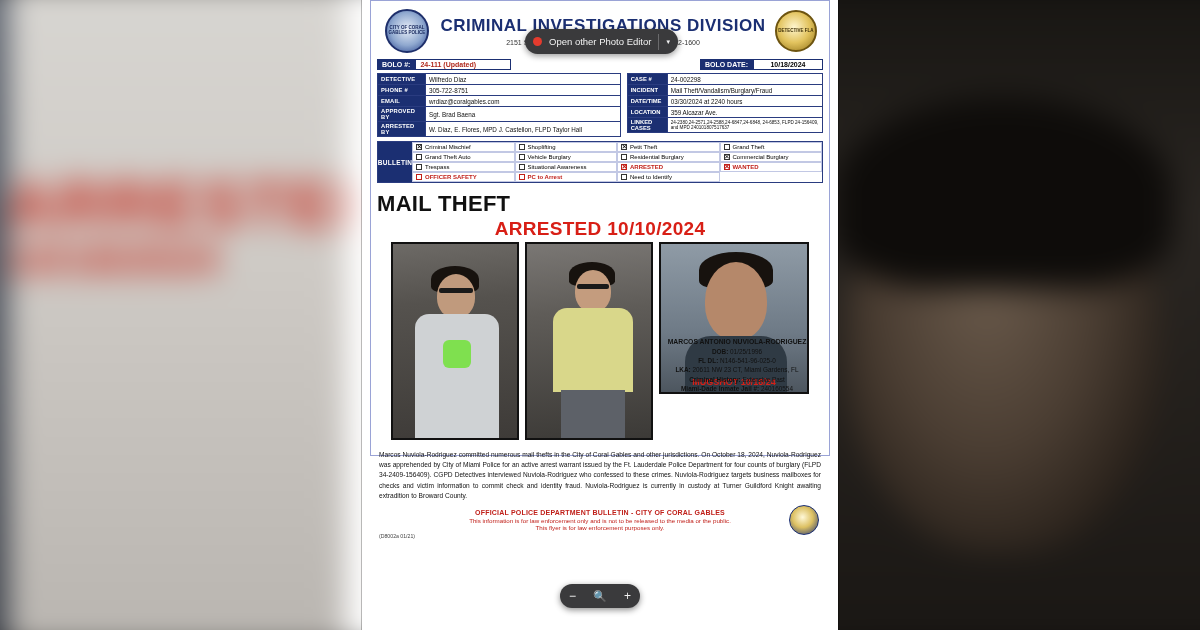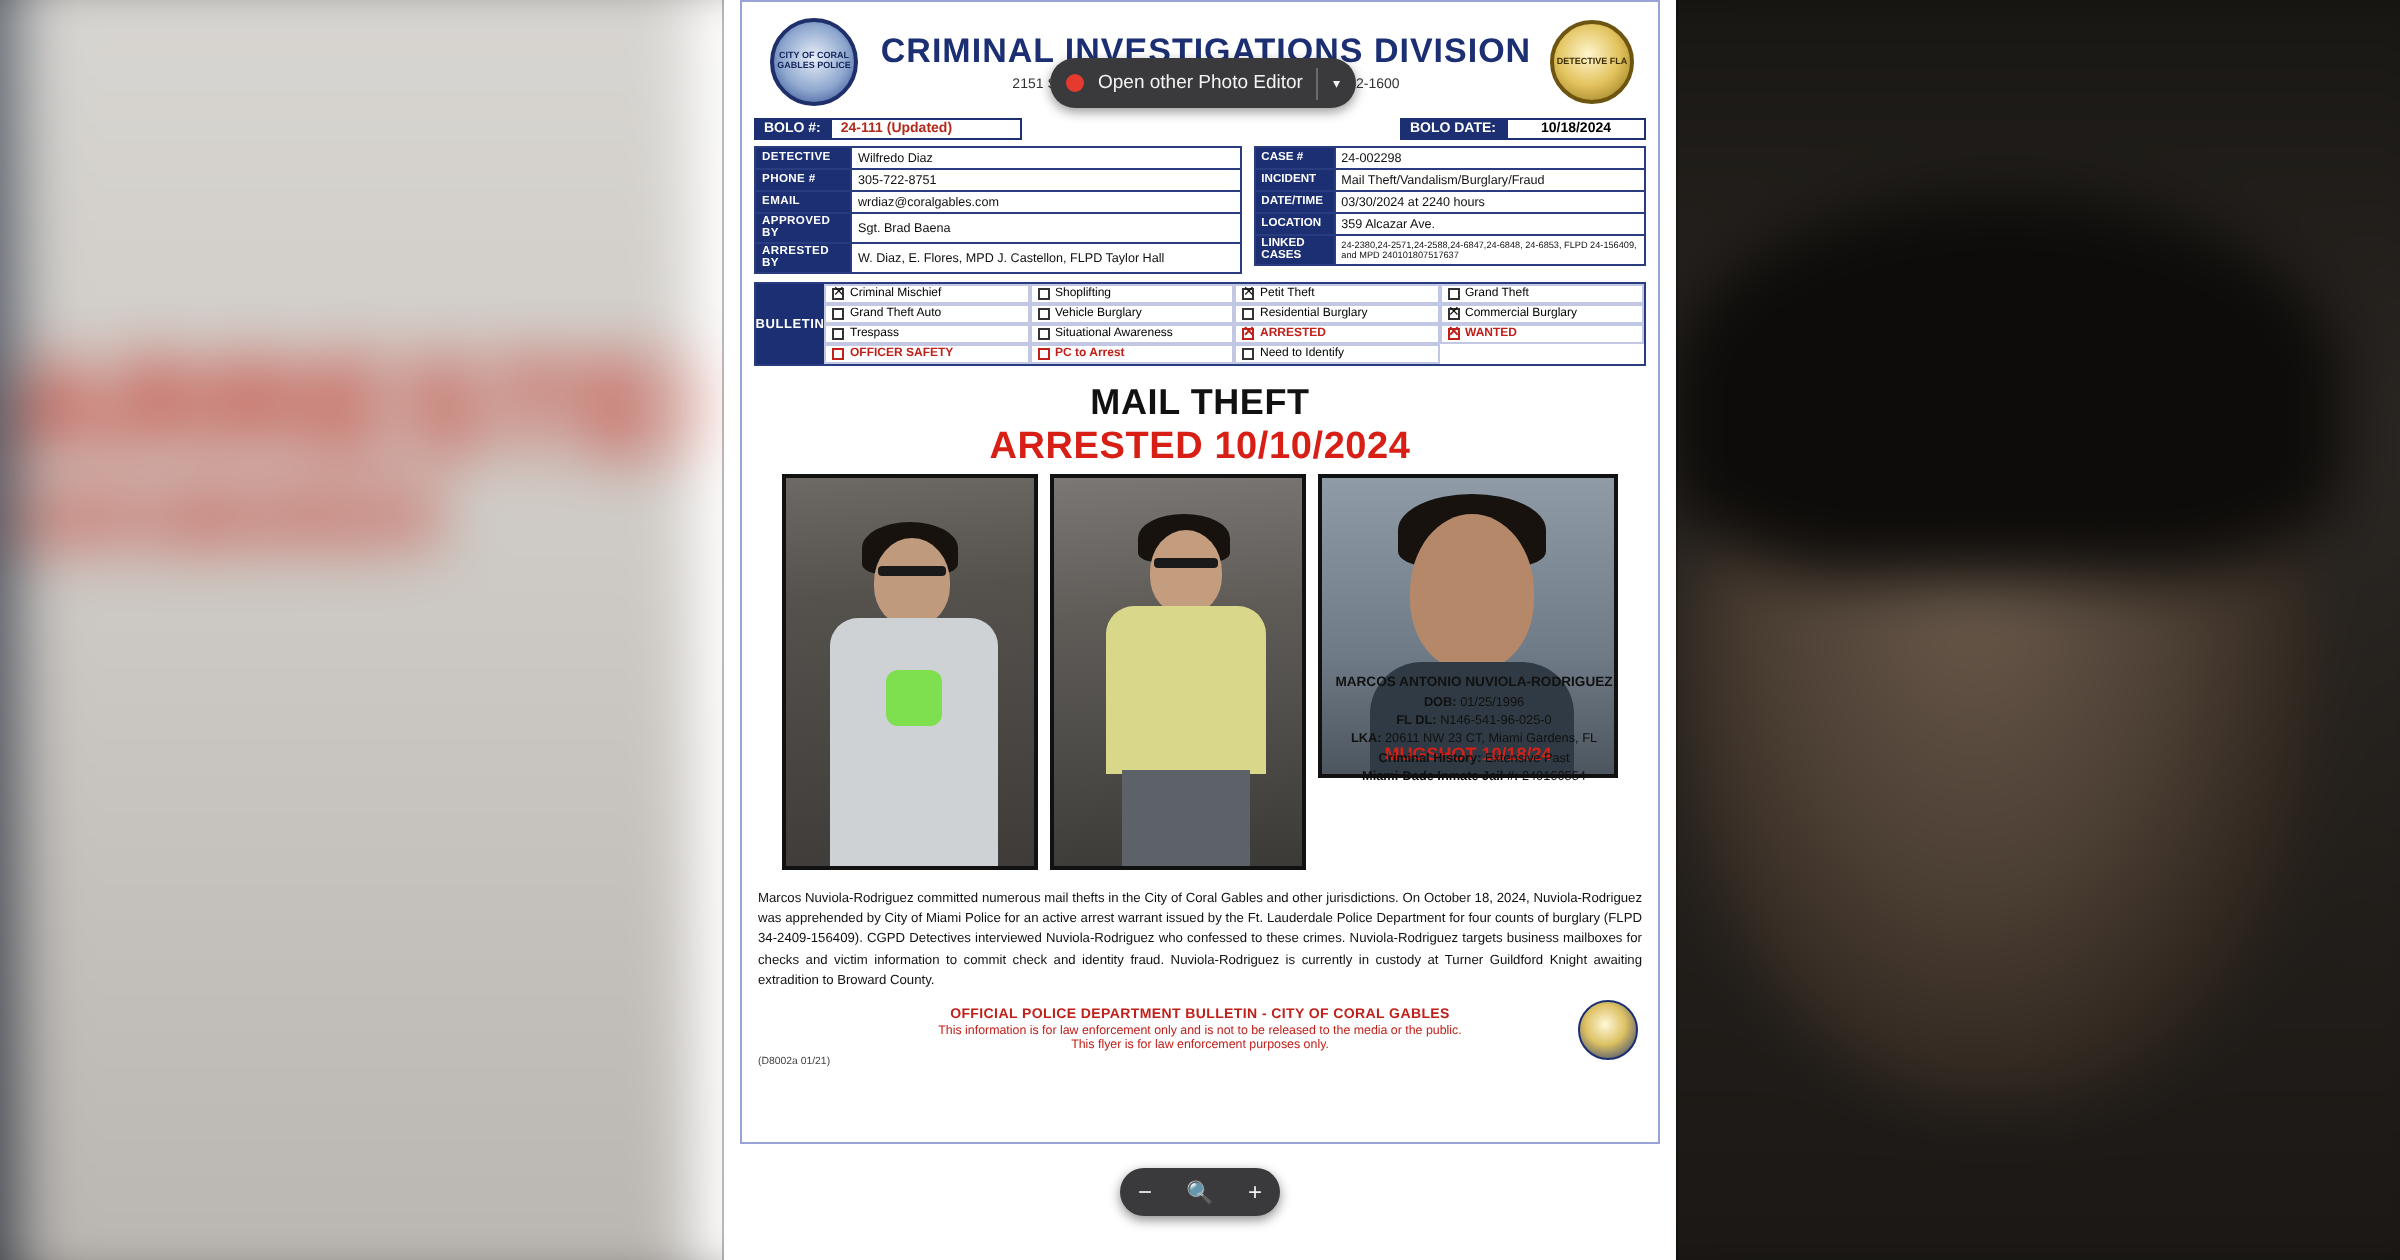--- a/index.html
+++ b/index.html
@@ -71,21 +71,21 @@
     white-space: nowrap;
     overflow: hidden;
     background: #fff;
     font-family: "Liberation Sans", sans-serif;
   }
 
   .flyer {
     position: relative;
     margin: 0 8px;
     width: 460px;
-    height: 572px;
+    height: 456px;
     background: #fff;
     border: 1px solid #9aa3d6;
     padding: 4px 6px;
   }
 
   
   .hdr { display:flex; align-items:center; height:52px; position:relative; }
   .seal-left {
     width:60px; height:46px; flex:0 0 60px;
     display:flex; align-items:center; justify-content:center;
@@ -151,21 +151,21 @@
   }
   .bul-grid { flex:1; display:grid; grid-template-columns:repeat(4,1fr); font-size:6px; }
   .chk { display:flex; align-items:center; gap:3px; padding:1px 3px; border:0.5px solid #c2c8e4; }
   .box { width:6px;height:6px;border:1px solid #333; display:inline-block; flex:0 0 6px; position:relative;}
   .box.x::after{ content:"✕"; position:absolute; left:-0.5px; top:-2.5px; font-size:7px; color:#111; line-height:1;}
   .red { color:#c0201a; font-weight:bold; }
   .red .box { border-color:#c0201a; }
   .red .box.x::after{ color:#c0201a; }
 
   
-  .mt-title { text-align:center; font-size:18px; font-weight:bold; color:#111; margin-top:8px; letter-spacing:.3px;}
+  .mt-title { text-align:left; font-size:22px; font-weight:bold; color:#111; margin-top:8px; letter-spacing:.3px;}
   .mt-sub { text-align:center; font-size:19px; font-weight:bold; color:#d81f16; margin-top:1px; letter-spacing:.3px;}
 
   
   .photos { display:flex; gap:6px; margin-top:2px; justify-content:center; }
   .ph { border:2px solid #111; overflow:hidden; position:relative; }
   .ph1 { width:128px; height:198px; background:linear-gradient(175deg,#6d6a66 0%,#55524e 30%,#3e3b38 100%); }
   .ph2 { width:128px; height:198px; background:linear-gradient(175deg,#7a7774 0%,#5f5c58 35%,#3c3a37 100%); }
   .ph3 { width:150px; height:152px; background:linear-gradient(180deg,#8f9ba6 0%,#6e7a86 60%,#4d565f 100%); }
 
   

